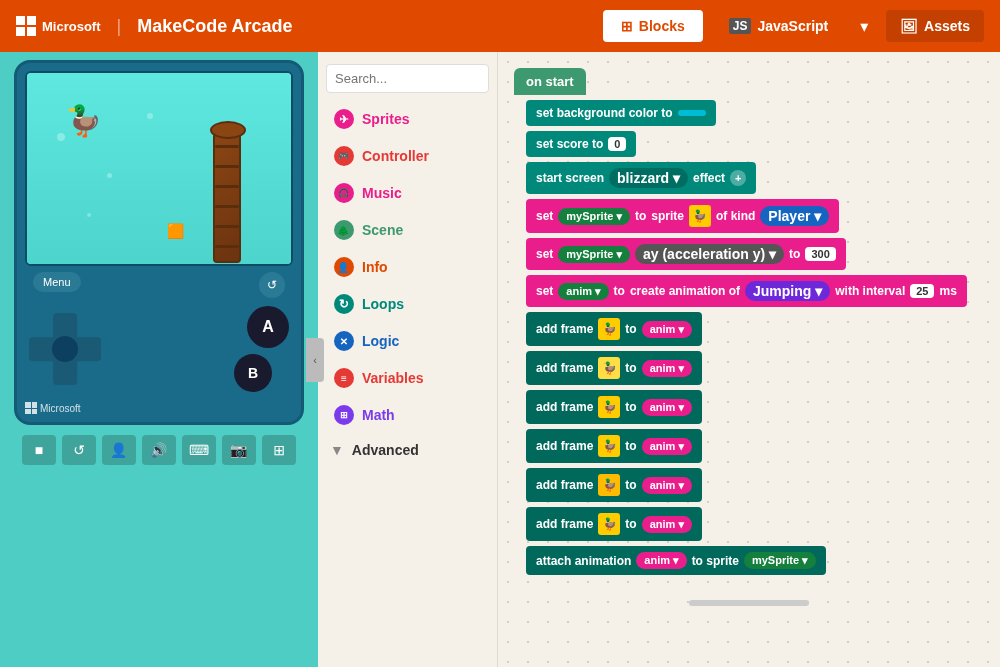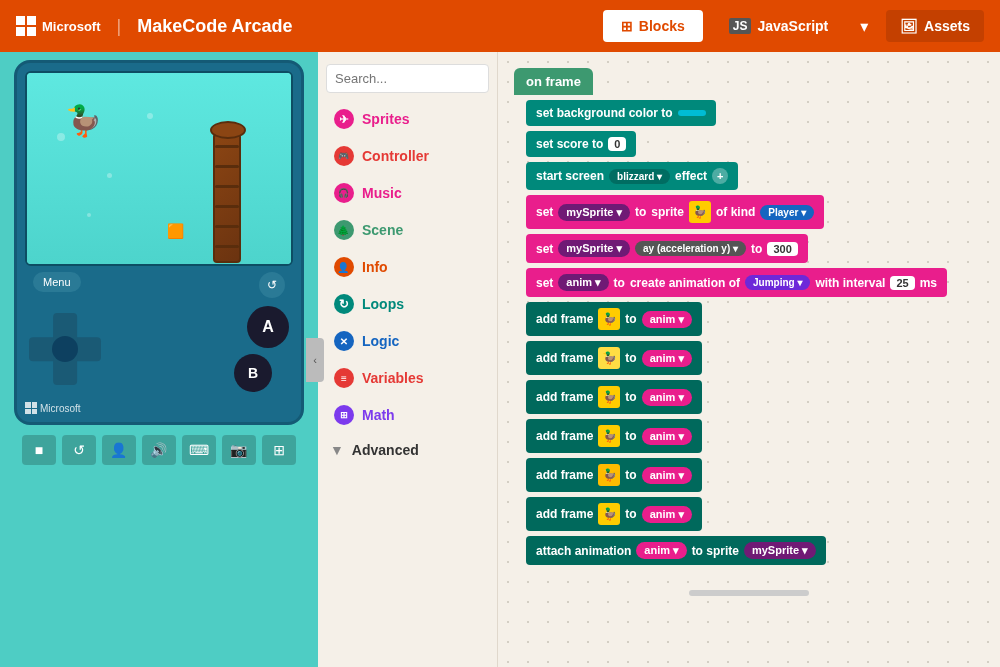--- a/index.html
+++ b/index.html
@@ -157,28 +157,28 @@
       display: inline-flex; align-items: center; gap: 5px;
       border-radius: 4px; padding: 6px 10px; font-size: 12px; font-weight: 600;
       color: white; white-space: nowrap; flex-wrap: wrap;
     }
     .block-teal { background: #00897b; }
     .block-pink { background: #e91e8c; }
     .block-dark-teal { background: #00695c; }
 
     .block-pill {
       background: rgba(0,0,0,0.2); border-radius: 12px; padding: 2px 8px;
-      font-size: 10px; color: white;
+      font-size: 14px; color: white;
     }
     .block-pill-cyan {
       background: #00bcd4; border-radius: 20px; padding: 3px 14px;
       font-size: 11px; color: white;
     }
     .block-pill-red {
-      background: #701a75; border-radius: 12px; padding: 2px 8px;
+      background: #15803d; border-radius: 12px; padding: 2px 8px;
       font-size: 11px; color: white;
     }
     .block-pill-pink {
       background: #e91e8c; border-radius: 12px; padding: 2px 8px;
       font-size: 11px; color: white;
     }
     .block-pill-number {
       background: white; border-radius: 4px; padding: 1px 6px;
       font-size: 11px; color: #333;
     }
@@ -341,21 +341,21 @@
       <span style="color:#888;">▼</span>
       <span>Advanced</span>
     </div>
   </div>
 
   <div id="workspace">
     <div id="blocks-area">
 
       <div class="block-row">
         <div class="on-start-block">
-          <span>on frame</span>
+          <span>on start</span>
         </div>
       </div>
 
       <div class="block-row">
         <div class="block block-teal" style="margin-left:12px;">
           <span>set background color to</span>
           <div class="block-pill-cyan"></div>
         </div>
       </div>
 

